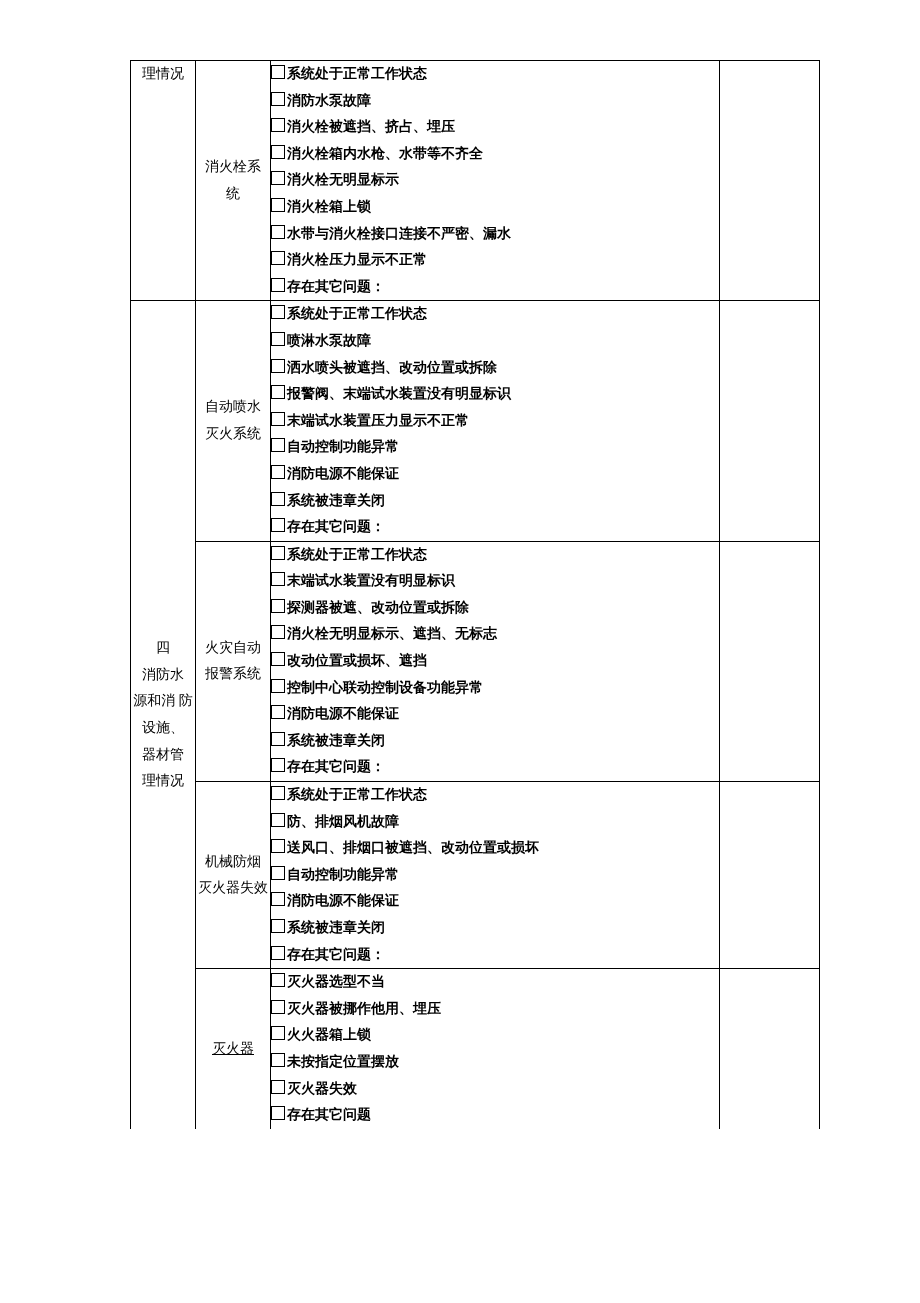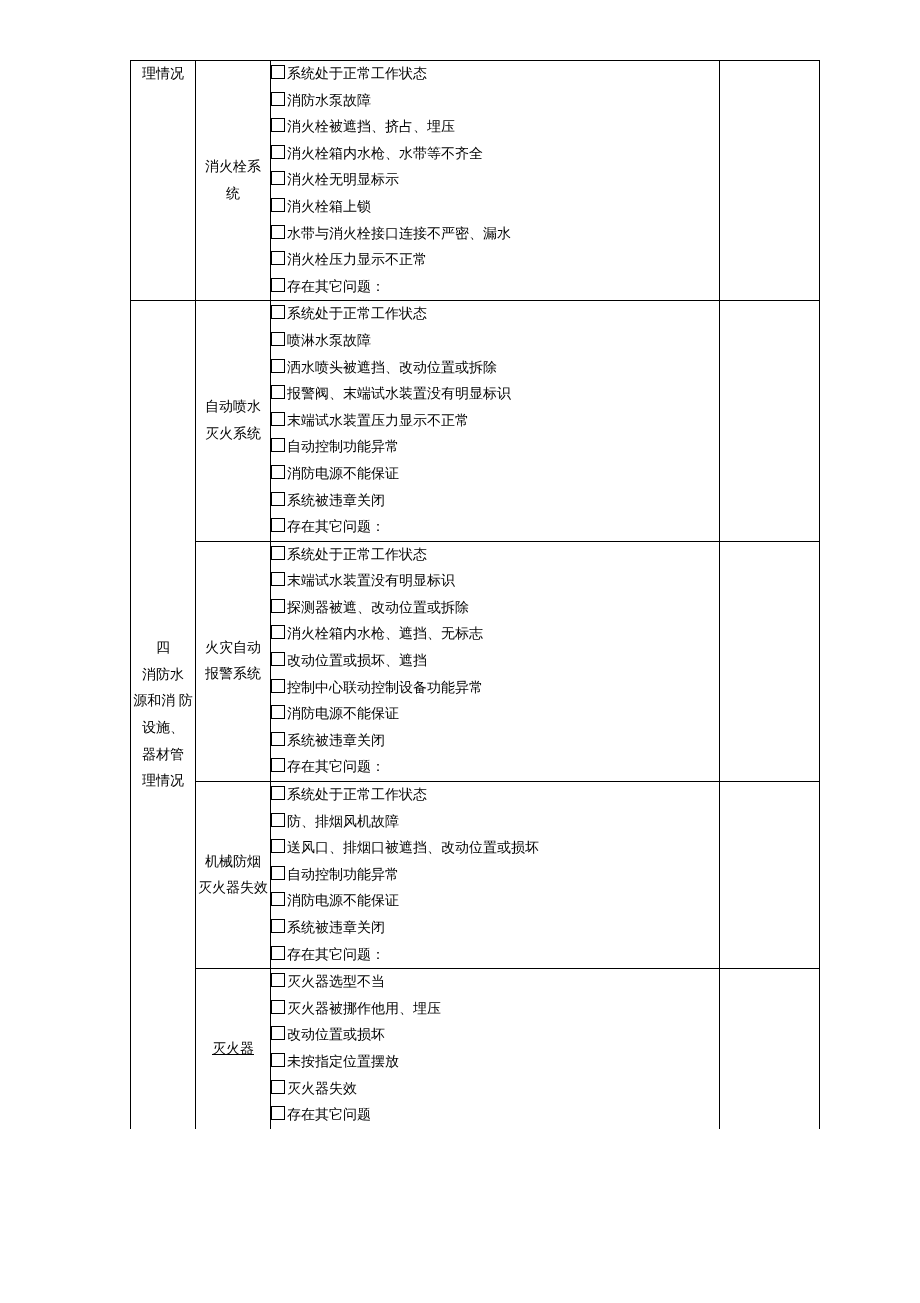--- a/index.html
+++ b/index.html
@@ -38,20 +38,21 @@
   .col-b { width: 75px; }
   .col-c { width: auto; }
   .col-d { width: 100px; }
   .cell-center {
     text-align: center;
     padding: 4px 2px;
   }
   .cell-center .line { display: block; }
   .items {
     padding: 2px 6px 2px 8px;
+    font-weight: bold;
   }
   .check-line {
     display: block;
     white-space: nowrap;
     overflow: hidden;
   }
   .box {
     display: inline-block;
     width: 12px;
     height: 12px;
@@ -126,21 +127,21 @@
 
       <tr>
         <td class="cell-center">
           <span class="line">火灾自动</span>
           <span class="line">报警系统</span>
         </td>
         <td class="items">
           <span class="check-line"><span class="box"></span><span>系统处于正常工作状态</span></span>
           <span class="check-line"><span class="box"></span><span>末端试水装置没有明显标识</span></span>
           <span class="check-line"><span class="box"></span><span>探测器被遮、改动位置或拆除</span></span>
-          <span class="check-line"><span class="box"></span><span>消火栓箱内水枪、遮挡、无标志</span></span>
+          <span class="check-line"><span class="box"></span><span>消火栓无明显标示、遮挡、无标志</span></span>
           <span class="check-line"><span class="box"></span><span>改动位置或损坏、遮挡</span></span>
           <span class="check-line"><span class="box"></span><span>控制中心联动控制设备功能异常</span></span>
           <span class="check-line"><span class="box"></span><span>消防电源不能保证</span></span>
           <span class="check-line"><span class="box"></span><span>系统被违章关闭</span></span>
           <span class="check-line"><span class="box"></span><span>存在其它问题：</span></span>
         </td>
         <td></td>
       </tr>
 
       <tr>
@@ -160,21 +161,21 @@
         <td></td>
       </tr>
 
       <tr>
         <td class="cell-center" style="border-bottom:none;text-decoration:underline;">
           <span class="line">灭火器</span>
         </td>
         <td class="items" style="border-bottom:none;">
           <span class="check-line"><span class="box"></span><span>灭火器选型不当</span></span>
           <span class="check-line"><span class="box"></span><span>灭火器被挪作他用、埋压</span></span>
-          <span class="check-line"><span class="box"></span><span>改动位置或损坏</span></span>
+          <span class="check-line"><span class="box"></span><span>火火器箱上锁</span></span>
           <span class="check-line"><span class="box"></span><span>未按指定位置摆放</span></span>
           <span class="check-line"><span class="box"></span><span>灭火器失效</span></span>
           <span class="check-line"><span class="box"></span><span>存在其它问题</span></span>
         </td>
         <td style="border-bottom:none;"></td>
       </tr>
     </tbody>
   </table>
 </div>
 

